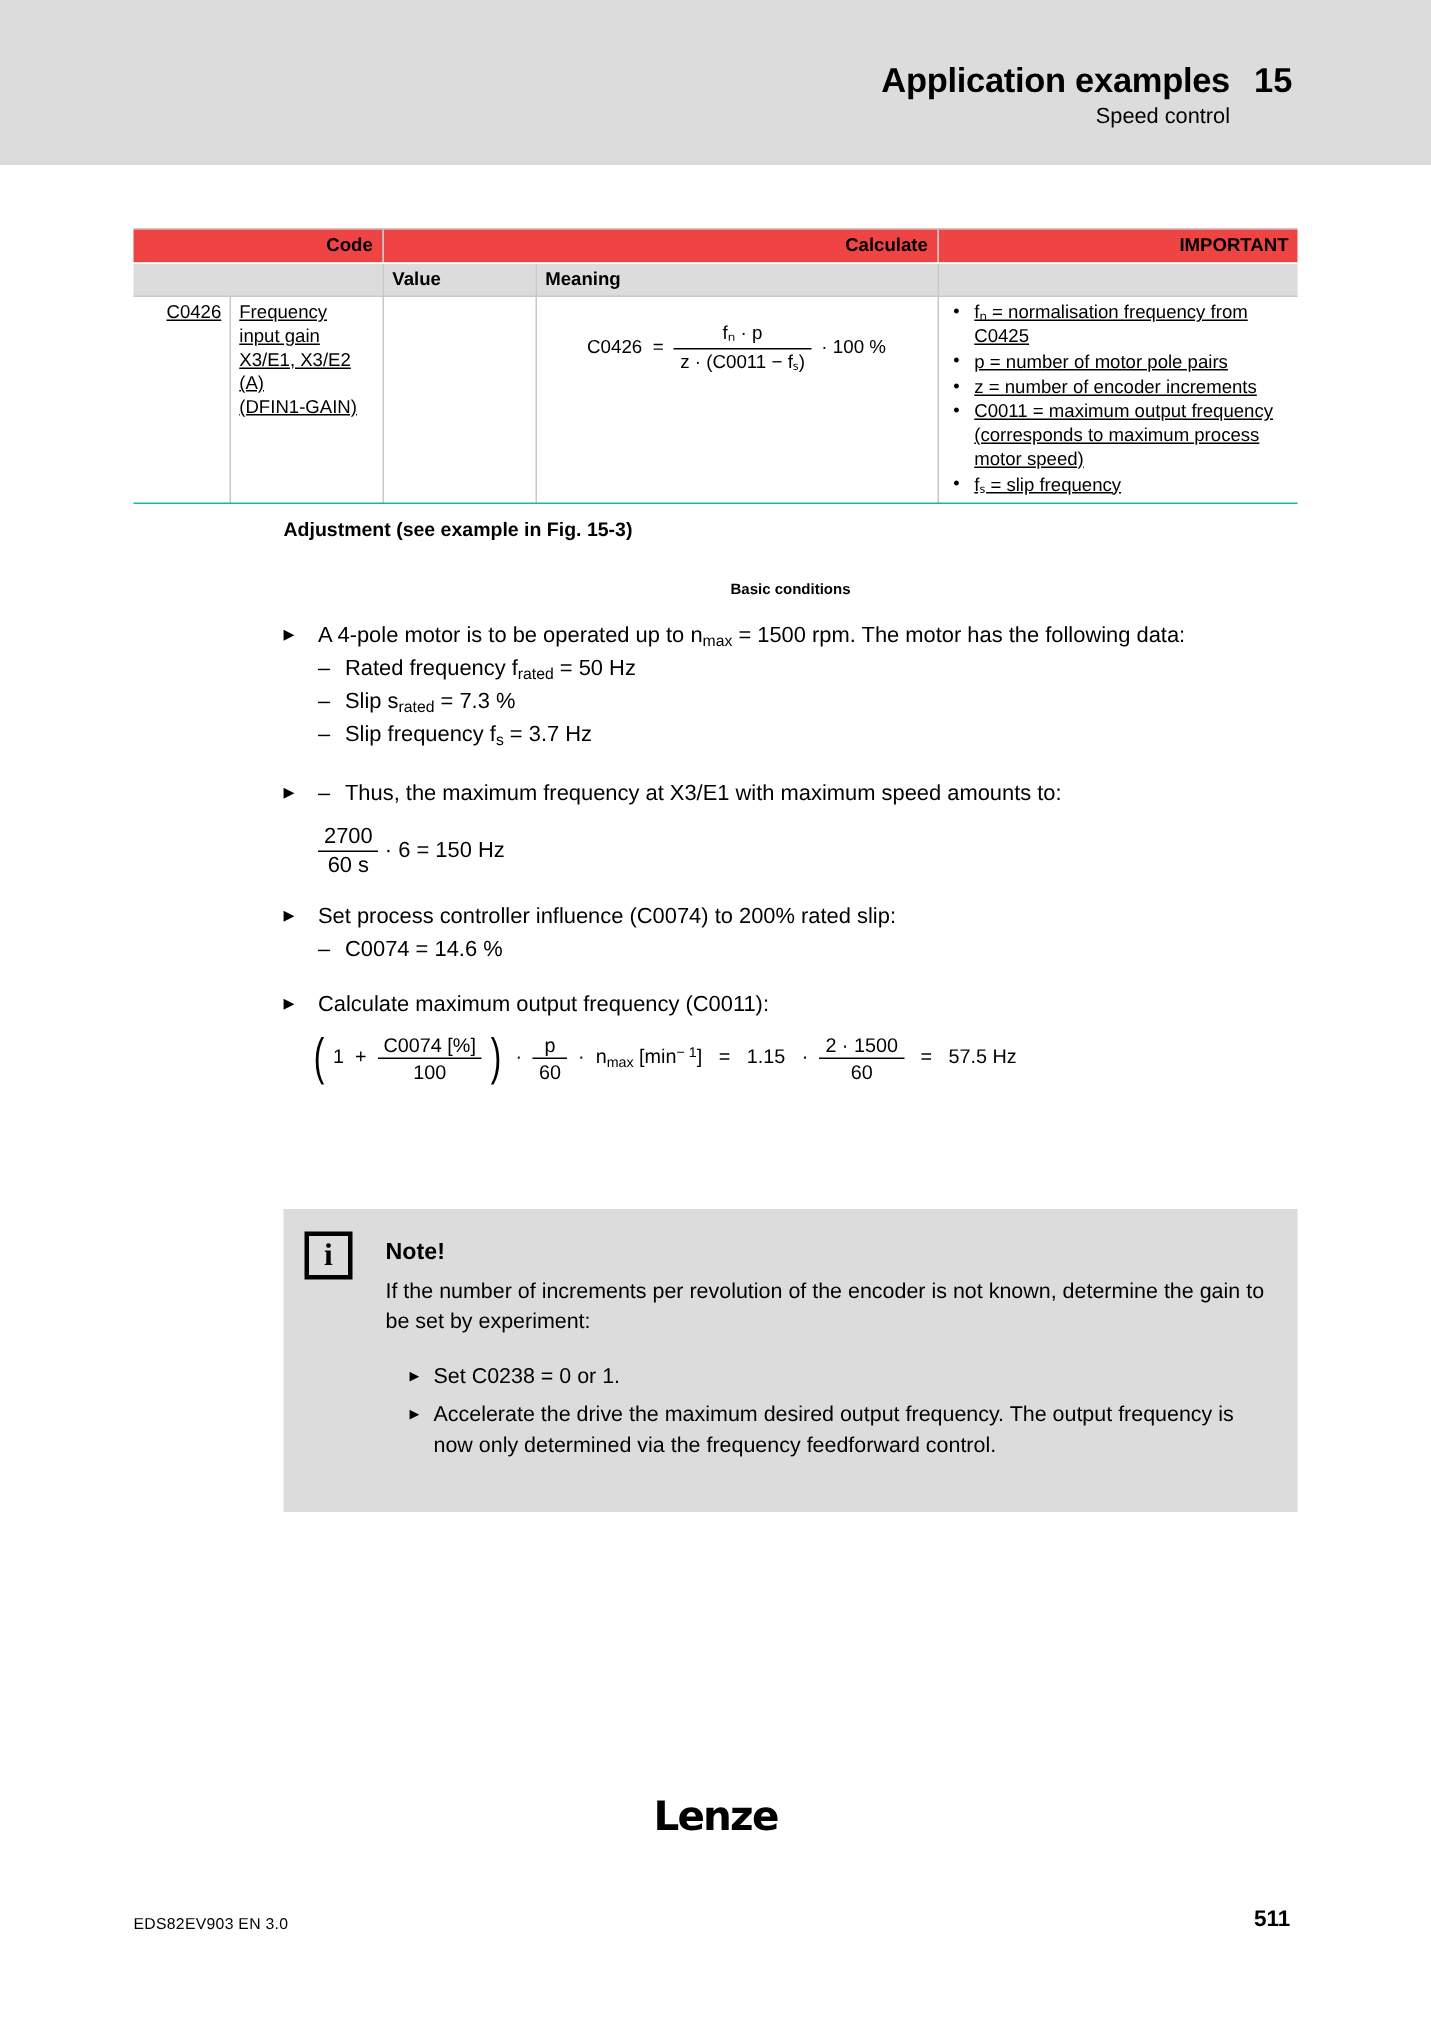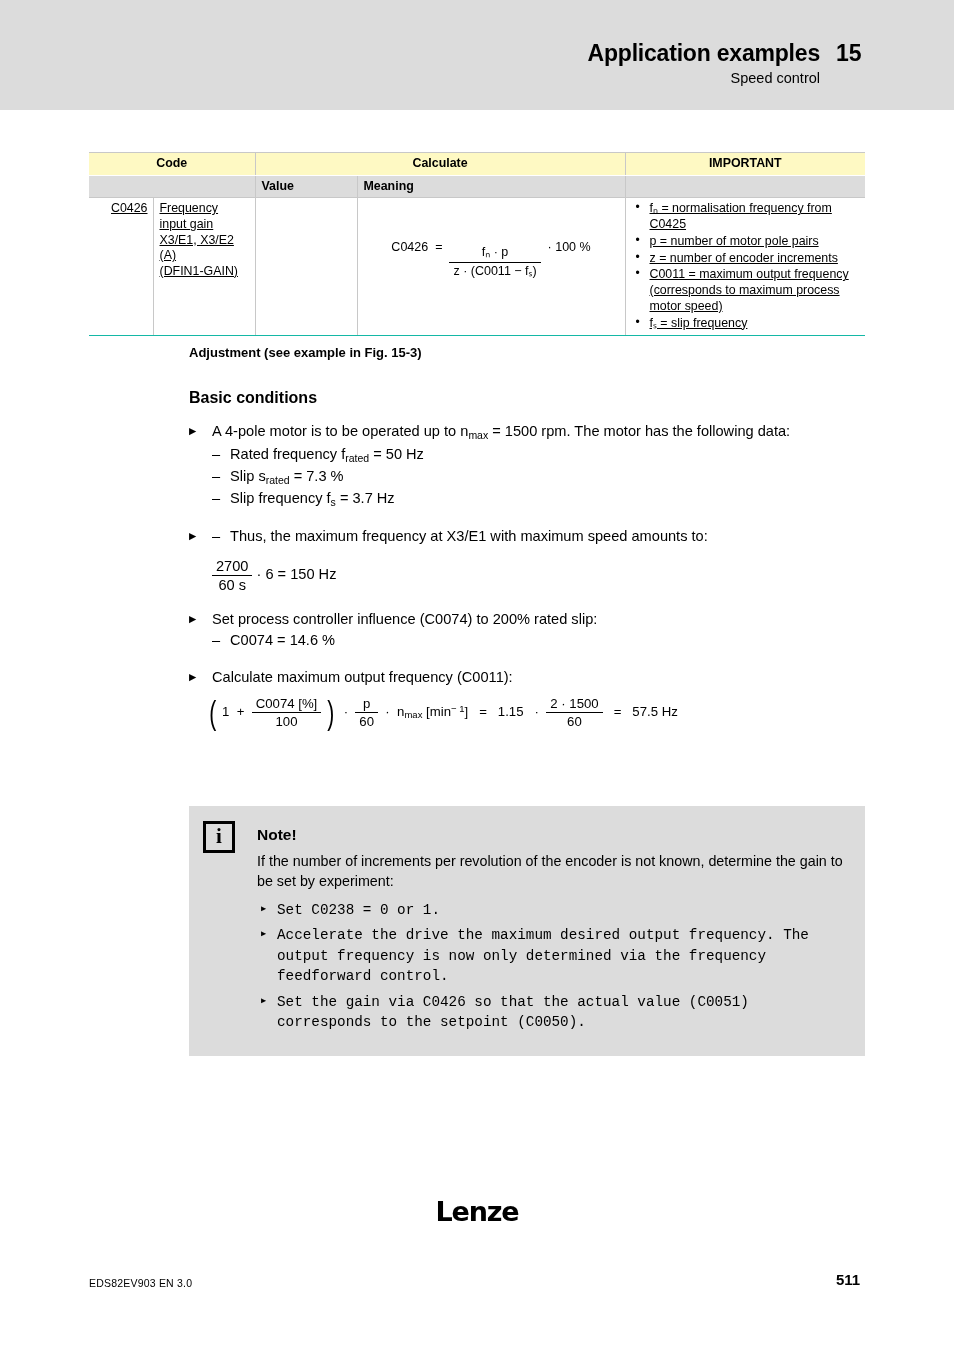--- a/index.html
+++ b/index.html
@@ -65,25 +65,25 @@
   }
   table.codetbl td, table.codetbl th {
     vertical-align: top;
     padding: 3px 6px 3px 6px;
     font-size: 12.4px;
     line-height: 1.26;
     border-right: 1px solid #c8c8c8;
   }
   table.codetbl .nobr { border-right: none; }
   .hdr-row th {
-    background: #fef9c3;
+    background: #ef4444;
     font-weight: bold;
     font-size: 12.6px;
     border-bottom: 1px solid #ffffff;
-    text-align: center;
+    text-align: right;
     padding-top: 5px;
     padding-bottom: 5px;
   }
   .hdr-row2 th {
     background: #dcdcdc;
     font-weight: bold;
     font-size: 12.6px;
     border-bottom: 1px solid #c8c8c8;
     text-align: left;
     padding-top: 5px;
@@ -144,40 +144,41 @@
   }
   sub { font-size: 0.72em; vertical-align: -0.25em; }
   sup { font-size: 0.72em; vertical-align: 0.45em; }
 
   .tbl-eq {
     font-size: 12.5px;
     display: inline-block;
     margin-top: 14px;
     white-space: nowrap;
   }
-  .tbl-eq .frac { font-size: 12.5px; margin-top: 30px; }
+  .tbl-eq .frac { font-size: 12.5px; }
 
   
   .body-text {
     position: absolute;
     left: 189px;
     top: 345px;
     width: 676px;
   }
   h3.sec {
     font-size: 13px;
     font-weight: bold;
     margin: 0 0 27px 0;
     line-height: 1.25;
   }
   h3.sec2 {
-    font-size: 16px;
+    font-size: 10px;
     font-weight: bold;
     margin: 0 0 13px 0;
     line-height: 1.25;
+    text-align: center;
   }
 
   ul.arrow { list-style: none; margin: 0 0 0 0; padding: 0; }
   ul.arrow > li {
     position: relative;
     padding-left: 23px;
     margin-bottom: 2px;
     font-size: 14.6px;
     line-height: 1.42;
   }
@@ -263,21 +264,21 @@
   .note-title {
     font-size: 15.5px;
     font-weight: bold;
     margin: 4px 0 7px 0;
   }
   .note-p {
     font-size: 14.3px;
     line-height: 1.43;
     margin: 0 0 8px 0;
   }
-  ul.note-arrow { list-style: none; margin: 4px; padding: 0; font-family: Liberation Mono, monospace; }
+  ul.note-arrow { list-style: none; margin: 16px; padding: 0; }
   ul.note-arrow > li {
     position: relative;
     padding-left: 16px;
     font-size: 14.3px;
     line-height: 1.43;
     margin-bottom: 5px;
   }
   ul.note-arrow > li::before {
     content: "\25B6";
     position: absolute;
@@ -459,21 +460,20 @@
   <div class="note-inner">
     <div class="note-icon">
       <span class="glyph">i</span>
     </div>
     <div class="note-body">
       <div class="note-title">Note!</div>
       <p class="note-p">If the number of increments per revolution of the encoder is not known, determine the gain to be set by experiment:</p>
       <ul class="note-arrow">
         <li>Set C0238 = 0 or 1.</li>
         <li>Accelerate the drive the maximum desired output frequency. The output frequency is now only determined via the frequency feedforward control.</li>
-        <li>Set the gain via C0426 so that the actual value (C0051) corresponds to the setpoint (C0050).</li>
       </ul>
     </div>
   </div>
 </div>
 
 <div class="footer-doc">EDS82EV903  EN  3.0</div>
 <div class="footer-logo">Lenze</div>
 <div class="footer-page">511</div>
 
 </body></html>

